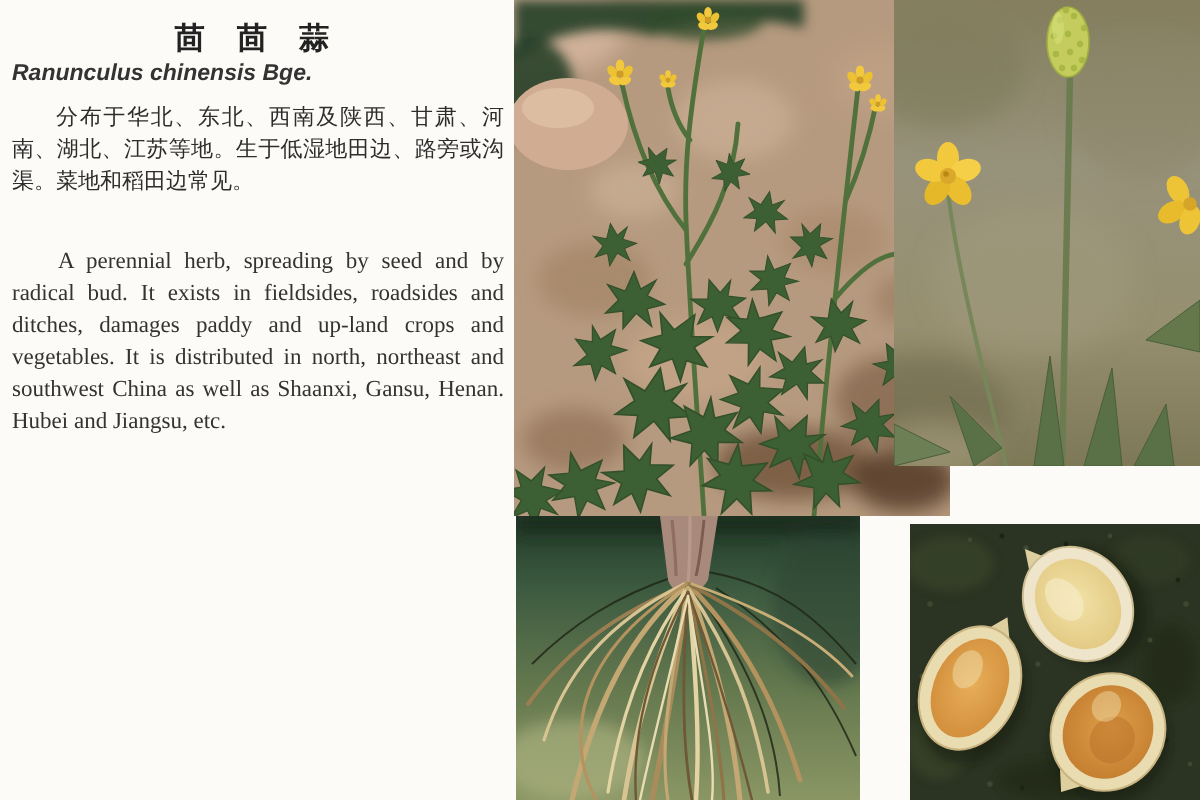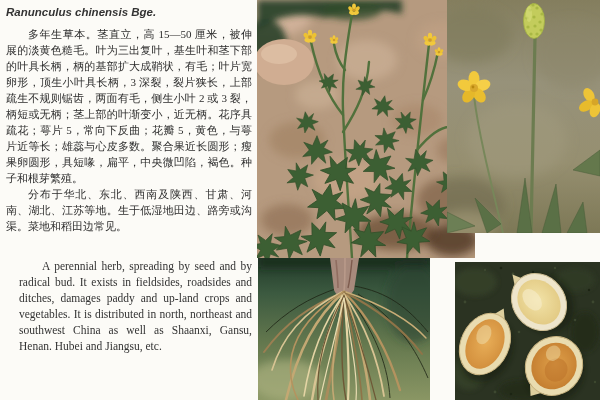--- a/index.html
+++ b/index.html
@@ -23,37 +23,37 @@
     font-family:"Liberation Sans","DejaVu Sans",sans-serif;
     font-style:italic;font-weight:600;font-size:11.5px;color:#333;
     margin-bottom:8px;
   }
   .para-cn{
     font-size:11px;line-height:16px;text-align:justify;
     text-indent:2em;margin:0;color:#2d2d2d;
   }
   .para-en{
     font-size:11.5px;line-height:16px;text-align:justify;
-    text-indent:2em;margin:24px 0 0 13px;color:#333;
+    text-indent:2em;margin:24px 0 0 0;color:#333;
   }
   .photo{position:absolute;display:block;}
   .photo svg{display:block;width:100%;height:100%;}
   #photo-plant {left:257px;top:0;width:218px;height:258px;z-index:1;}
   #photo-flower{left:447px;top:0;width:153px;height:233px;z-index:2;}
   #photo-roots {left:258px;top:258px;width:172px;height:142px;z-index:1;}
   #photo-seeds {left:455px;top:262px;width:145px;height:138px;z-index:2;}
 </style>
 </head>
 <body>
 
 <div class="page">
 
   <div class="text-col">
+    <h1 class="title">茴 茴 蒜</h1>
     <div class="latin">Ranunculus chinensis Bge.</div>
-    <p class="para-cn">多年生草本。茎直立，高 15—50 厘米，被伸展的淡黄色糙毛。叶为三出复叶，基生叶和茎下部的叶具长柄，柄的基部扩大成鞘状，有毛；叶片宽卵形，顶生小叶具长柄，3 深裂，裂片狭长，上部疏生不规则锯齿，两面有毛，侧生小叶 2 或 3 裂，柄短或无柄；茎上部的叶渐变小，近无柄。花序具疏花；萼片 5，常向下反曲；花瓣 5，黄色，与萼片近等长；雄蕊与心皮多数。聚合果近长圆形；瘦果卵圆形，具短喙，扁平，中央微凹陷，褐色。种子和根芽繁殖。</p>
     <p class="para-cn">分布于华北、东北、西南及陕西、甘肃、河南、湖北、江苏等地。生于低湿地田边、路旁或沟渠。菜地和稻田边常见。</p>
     <p class="para-en">A perennial herb, spreading by seed and by radical bud. It exists in fieldsides, roadsides and ditches, damages paddy and up-land crops and vegetables. It is distributed in north, northeast and southwest China as well as Shaanxi, Gansu, Henan. Hubei and Jiangsu, etc.</p>
   </div>
 
   <div class="photo" id="photo-plant">
     <svg viewBox="0 0 218 258" preserveAspectRatio="none">
       <defs>
         <filter id="b3" x="-40%" y="-40%" width="180%" height="180%">
             <feGaussianBlur stdDeviation="3"></feGaussianBlur>
           </filter>

